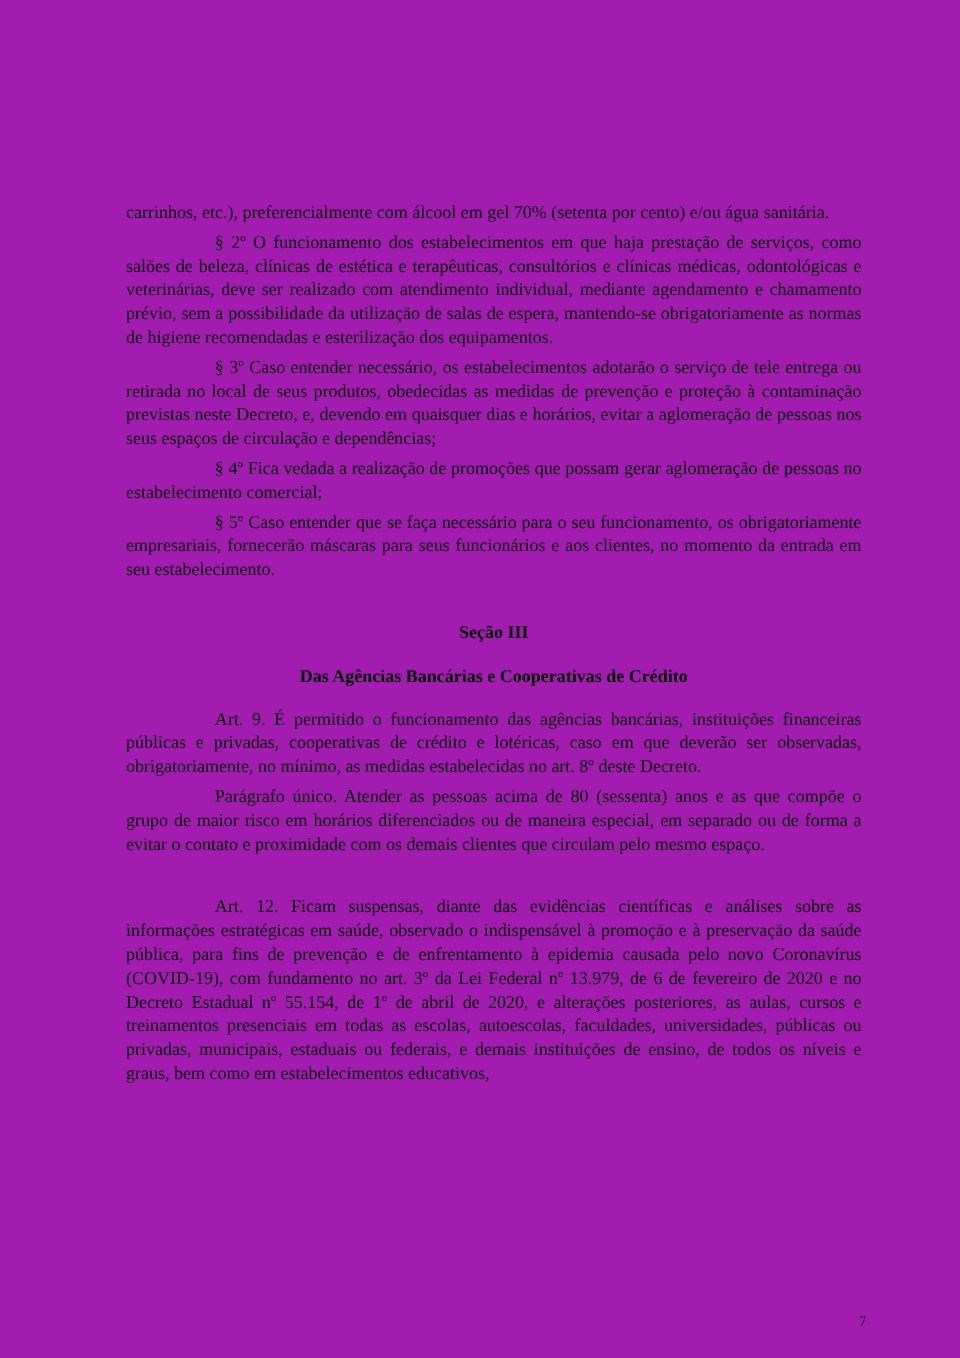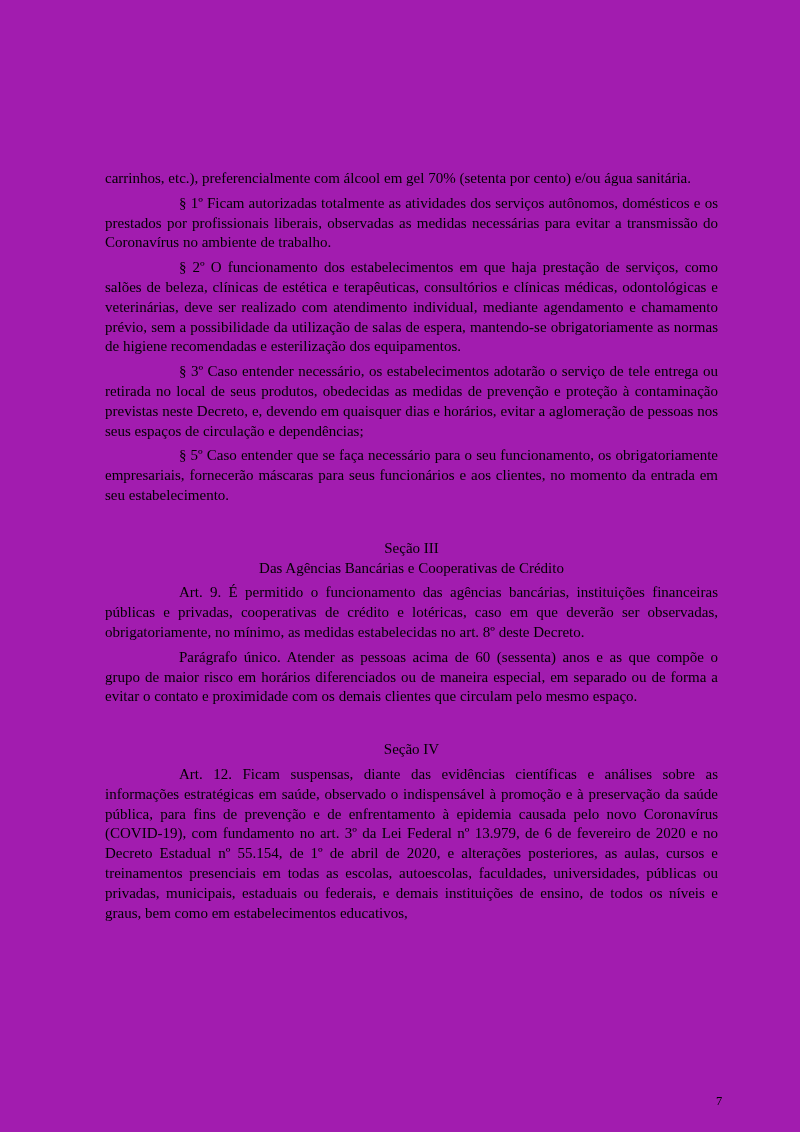--- a/index.html
+++ b/index.html
@@ -28,69 +28,68 @@
   .body-text p {
     margin: 5px 0 0 0;
     text-indent: 74px;
   }
   .body-text p.continuation {
     margin-top: 0;
     text-indent: 0;
   }
   .section-heading {
     margin-top: 33px;
-    font-weight: normal;
+    font-weight: bold;
     text-align: center;
     line-height: 19.8px;
   }
   .sec-title {
     margin: 0;
   }
   .sec-subtitle {
-    margin: 0;
+    margin: 16px;
     white-space: nowrap;
   }
   .page-number {
     position: absolute;
     left: 712px;
     top: 1094px;
     width: 14px;
     font-size: 12.5px;
     line-height: 14px;
     text-align: center;
   }
 </style>
 </head>
 <body>
 
 <div class="page">
   <div class="body-text">
 
     <p class="continuation">carrinhos, etc.), preferencialmente com álcool em gel 70% (setenta por cento) e/ou água sanitária.</p>
 
-    <p>§ 1º Ficam autorizadas totalmente as atividades dos serviços autônomos, domésticos e os prestados por profissionais liberais, observadas as medidas necessárias para evitar a transmissão do Coronavírus no ambiente de trabalho.</p>
 
     <p>§ 2º O funcionamento dos estabelecimentos em que haja prestação de serviços, como salões de beleza, clínicas de estética e terapêuticas, consultórios e clínicas médicas, odontológicas e veterinárias, deve ser realizado com atendimento individual, mediante agendamento e chamamento prévio, sem a possibilidade da utilização de salas de espera, mantendo-se obrigatoriamente as normas de higiene recomendadas e esterilização dos equipamentos.</p>
 
     <p>§ 3º Caso entender necessário, os estabelecimentos adotarão o serviço de tele entrega ou retirada no local de seus produtos, obedecidas as medidas de prevenção e proteção à contaminação previstas neste Decreto, e, devendo em quaisquer dias e horários, evitar a aglomeração de pessoas nos seus espaços de circulação e dependências;</p>
 
+    <p>§ 4º Fica vedada a realização de promoções que possam gerar aglomeração de pessoas no estabelecimento comercial;</p>
 
     <p>§ 5º Caso entender que se faça necessário para o seu funcionamento, os obrigatoriamente empresariais, fornecerão máscaras para seus funcionários e aos clientes, no momento da entrada em seu estabelecimento.</p>
 
     <div class="section-heading">
       <div class="sec-title">Seção III</div>
       <div class="sec-subtitle">Das Agências Bancárias e Cooperativas de Crédito</div>
     </div>
 
     <p>Art. 9. É permitido o funcionamento das agências bancárias, instituições financeiras públicas e privadas, cooperativas de crédito e lotéricas, caso em que deverão ser observadas, obrigatoriamente, no mínimo, as medidas estabelecidas no art. 8º deste Decreto.</p>
 
-    <p>Parágrafo único. Atender as pessoas acima de 60 (sessenta) anos e as que compõe o grupo de maior risco em horários diferenciados ou de maneira especial, em separado ou de forma a evitar o contato e proximidade com os demais clientes que circulam pelo mesmo espaço.</p>
+    <p>Parágrafo único. Atender as pessoas acima de 80 (sessenta) anos e as que compõe o grupo de maior risco em horários diferenciados ou de maneira especial, em separado ou de forma a evitar o contato e proximidade com os demais clientes que circulam pelo mesmo espaço.</p>
 
     <div class="section-heading">
-      <div class="sec-title">Seção IV</div>
     </div>
 
     <p>Art. 12. Ficam suspensas, diante das evidências científicas e análises sobre as informações estratégicas em saúde, observado o indispensável à promoção e à preservação da saúde pública, para fins de prevenção e de enfrentamento à epidemia causada pelo novo Coronavírus (COVID-19), com fundamento no art. 3º da Lei Federal nº 13.979, de 6 de fevereiro de 2020 e no Decreto Estadual nº 55.154, de 1º de abril de 2020, e alterações posteriores, as aulas, cursos e treinamentos presenciais em todas as escolas, autoescolas, faculdades, universidades, públicas ou privadas, municipais, estaduais ou federais, e demais instituições de ensino, de todos os níveis e graus, bem como em estabelecimentos educativos,</p>
 
   </div>
 
   <div class="page-number">7</div>
 </div>
 
 </body></html>

